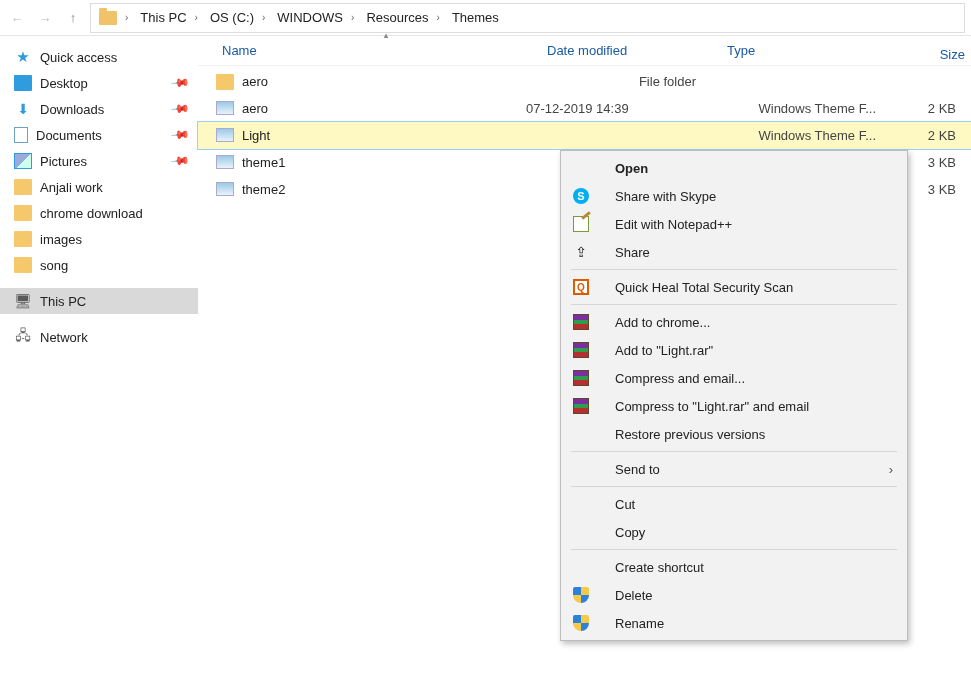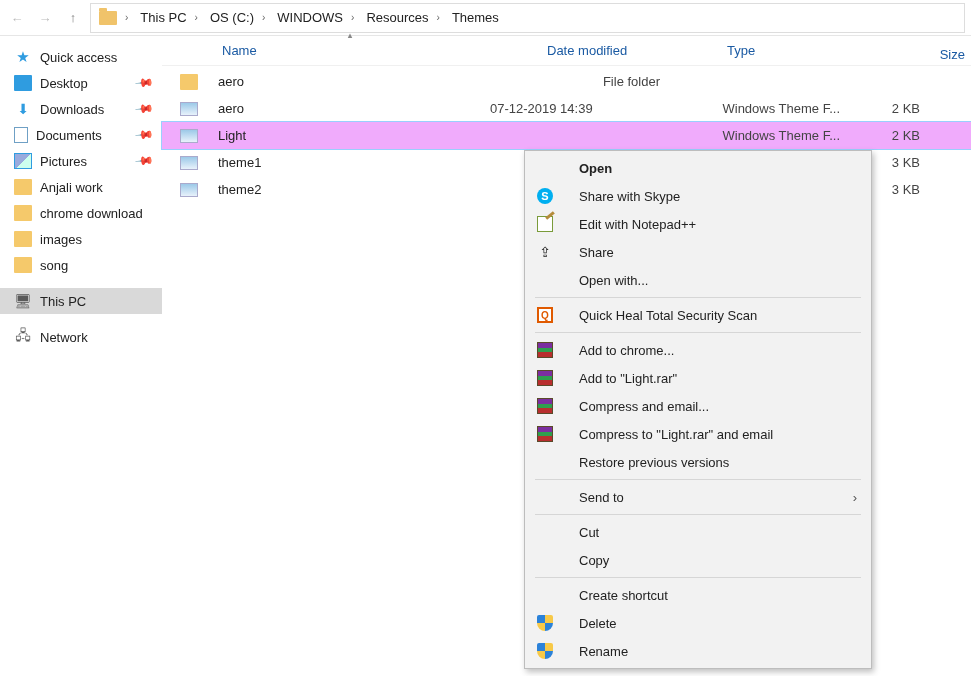--- a/index.html
+++ b/index.html
@@ -26,29 +26,29 @@
   .ico.desktop{background:#2f9ce0;border-radius:1px;}
   .ico.downarrow{color:#2f9ce0;font-size:14px;}
   .ico.doc{border:1px solid #6fa0c5;background:#fff;width:14px;}
   .ico.pic{border:1px solid #2f9ce0;background:linear-gradient(135deg,#9ad 50%,#cfe 50%);width:18px;}
   .ico.pc{color:#5a5a5a;font-size:14px;}
   .ico.net{color:#5a5a5a;font-size:14px;}
   .ico.theme{width:18px;height:14px;background:linear-gradient(#9cc9e8,#e8f2fb);border:1px solid #aac;}
   .main{flex:1;position:relative;}
   .col-headers{display:flex;align-items:center;height:30px;border-bottom:1px solid #f0f0f0;color:#1a5aa3;padding-left:18px;}
   .col-headers div{padding:0 6px;cursor:default;}
-  .col-name{width:310px;margin-left:36px;}
+  .col-name{width:310px;}
   .col-date{width:180px;margin-left:15px;}
   .col-type{width:170px;}
   .col-size{width:80px;text-align:right;margin-top:8px;}
   .sort-ind{width:340px;display:flex;justify-content:center;color:#888;font-size:9px;margin-top:-6px;position:absolute;left:18px;top:0;}
   .rows{padding-top:2px;}
   .row{display:flex;align-items:center;height:27px;padding-left:18px;cursor:default;}
-  .row.selected{background:#f0abfc;outline:1px solid #99cffd;}
-  .row .c-name{width:310px;display:flex;align-items:center;gap:20px;}
+  .row.selected{background:#fef9c3;outline:1px solid #99cffd;}
+  .row .c-name{width:310px;display:flex;align-items:flex-start;gap:8px;}
   .row .c-date{width:180px;color:#444;}
   .row .c-type{width:170px;color:#444;white-space:nowrap;overflow:hidden;text-overflow:ellipsis;text-align:right;}
   .row .c-size{width:80px;text-align:right;color:#444;}
   .context-menu{position:absolute;left:362px;top:114px;width:348px;background:#f2f2f2;border:1px solid #bdbdbd;box-shadow:2px 3px 6px rgba(0,0,0,0.25);font-size:13px;padding:3px 0;}
   .cm-item{display:flex;align-items:center;height:28px;padding:0 14px 0 10px;gap:24px;cursor:default;}
   .cm-item .cm-ico{width:20px;height:18px;display:inline-flex;align-items:center;justify-content:center;font-size:14px;}
   .cm-item.bold{font-weight:600;}
   .cm-item .chev-r{margin-left:auto;color:#555;}
   .cm-sep{height:1px;background:#d6d6d6;margin:3px 10px;}
   .shield{width:16px;height:16px;background:conic-gradient(#f7c948 0 25%,#2b82d9 0 50%,#f7c948 0 75%,#2b82d9 0);border-radius:2px 2px 50% 50%;}
@@ -227,24 +227,20 @@
         <div class="cm-item">
           <span class="cm-ico">
             <span class="npp"></span>
           </span>
           <span>Edit with Notepad++</span>
         </div>
         <div class="cm-item">
           <span class="cm-ico share-ico">⇪</span>
           <span>Share</span>
         </div>
-        <div class="cm-item">
-          <span class="cm-ico"></span>
-          <span>Open with...</span>
-        </div>
         <div class="cm-sep"></div>
         <div class="cm-item">
           <span class="cm-ico">
             <span class="qh">Q</span>
           </span>
           <span>Quick Heal Total Security Scan</span>
         </div>
         <div class="cm-sep"></div>
         <div class="cm-item">
           <span class="cm-ico">

